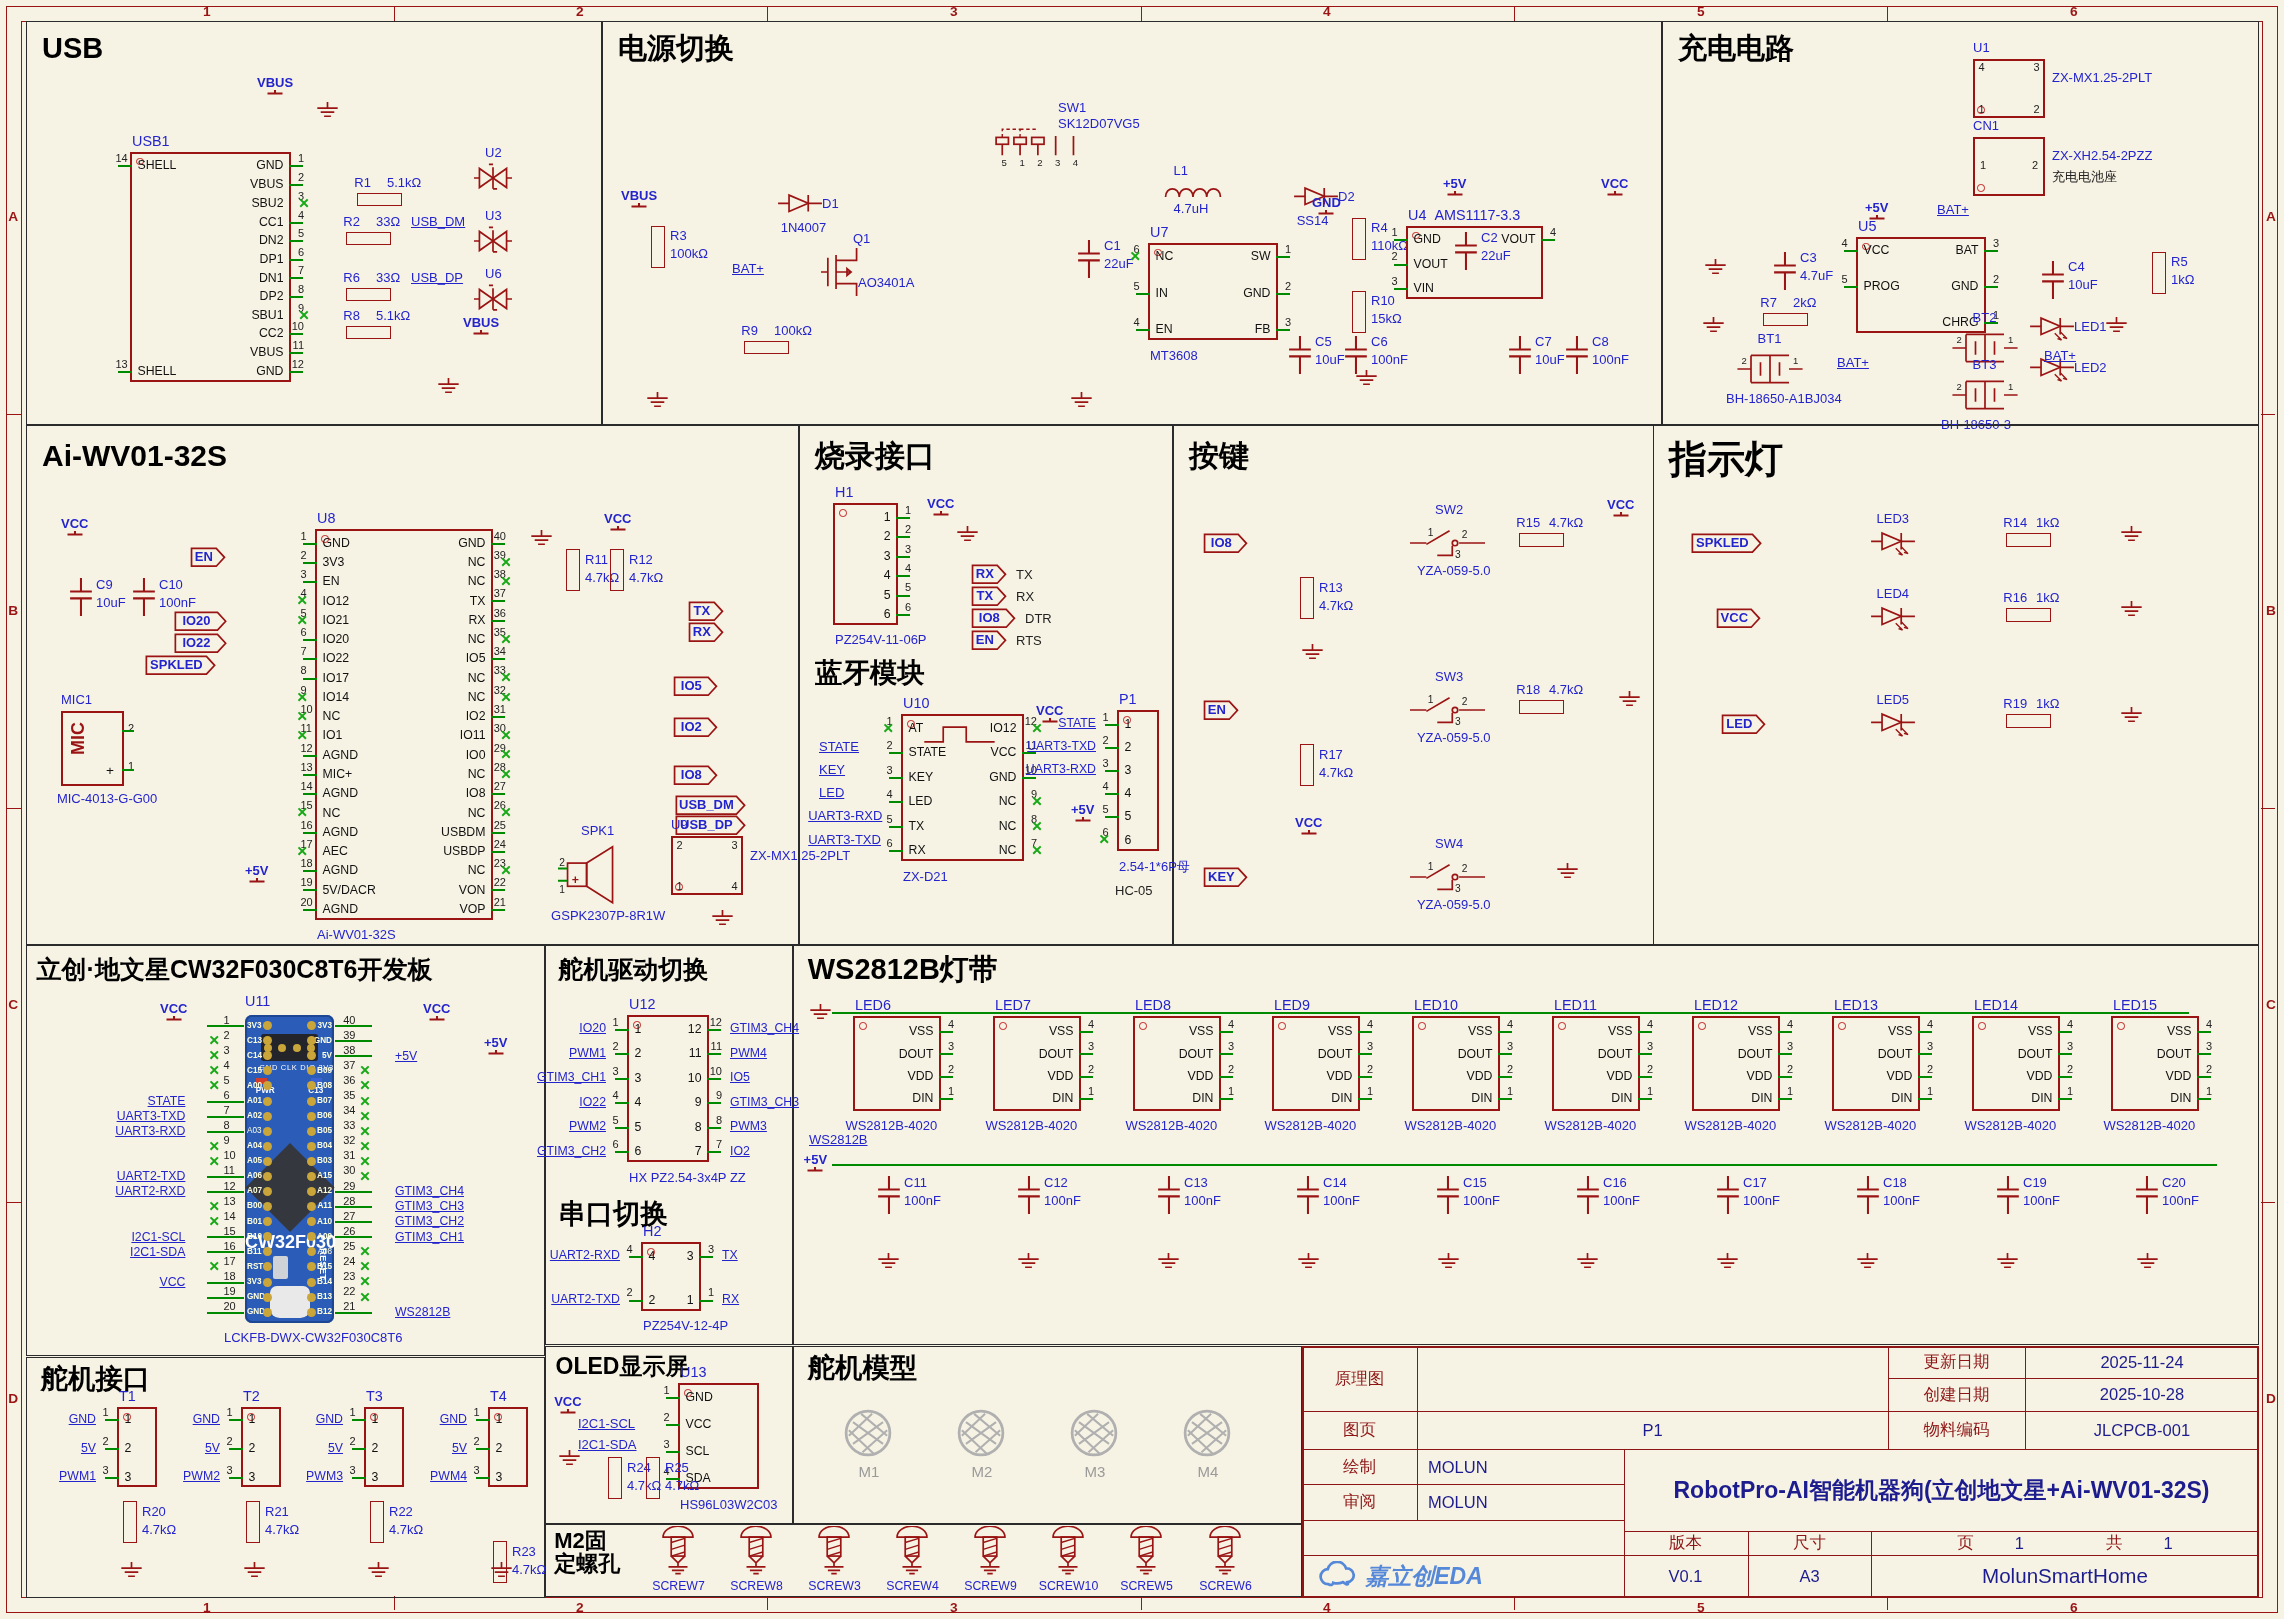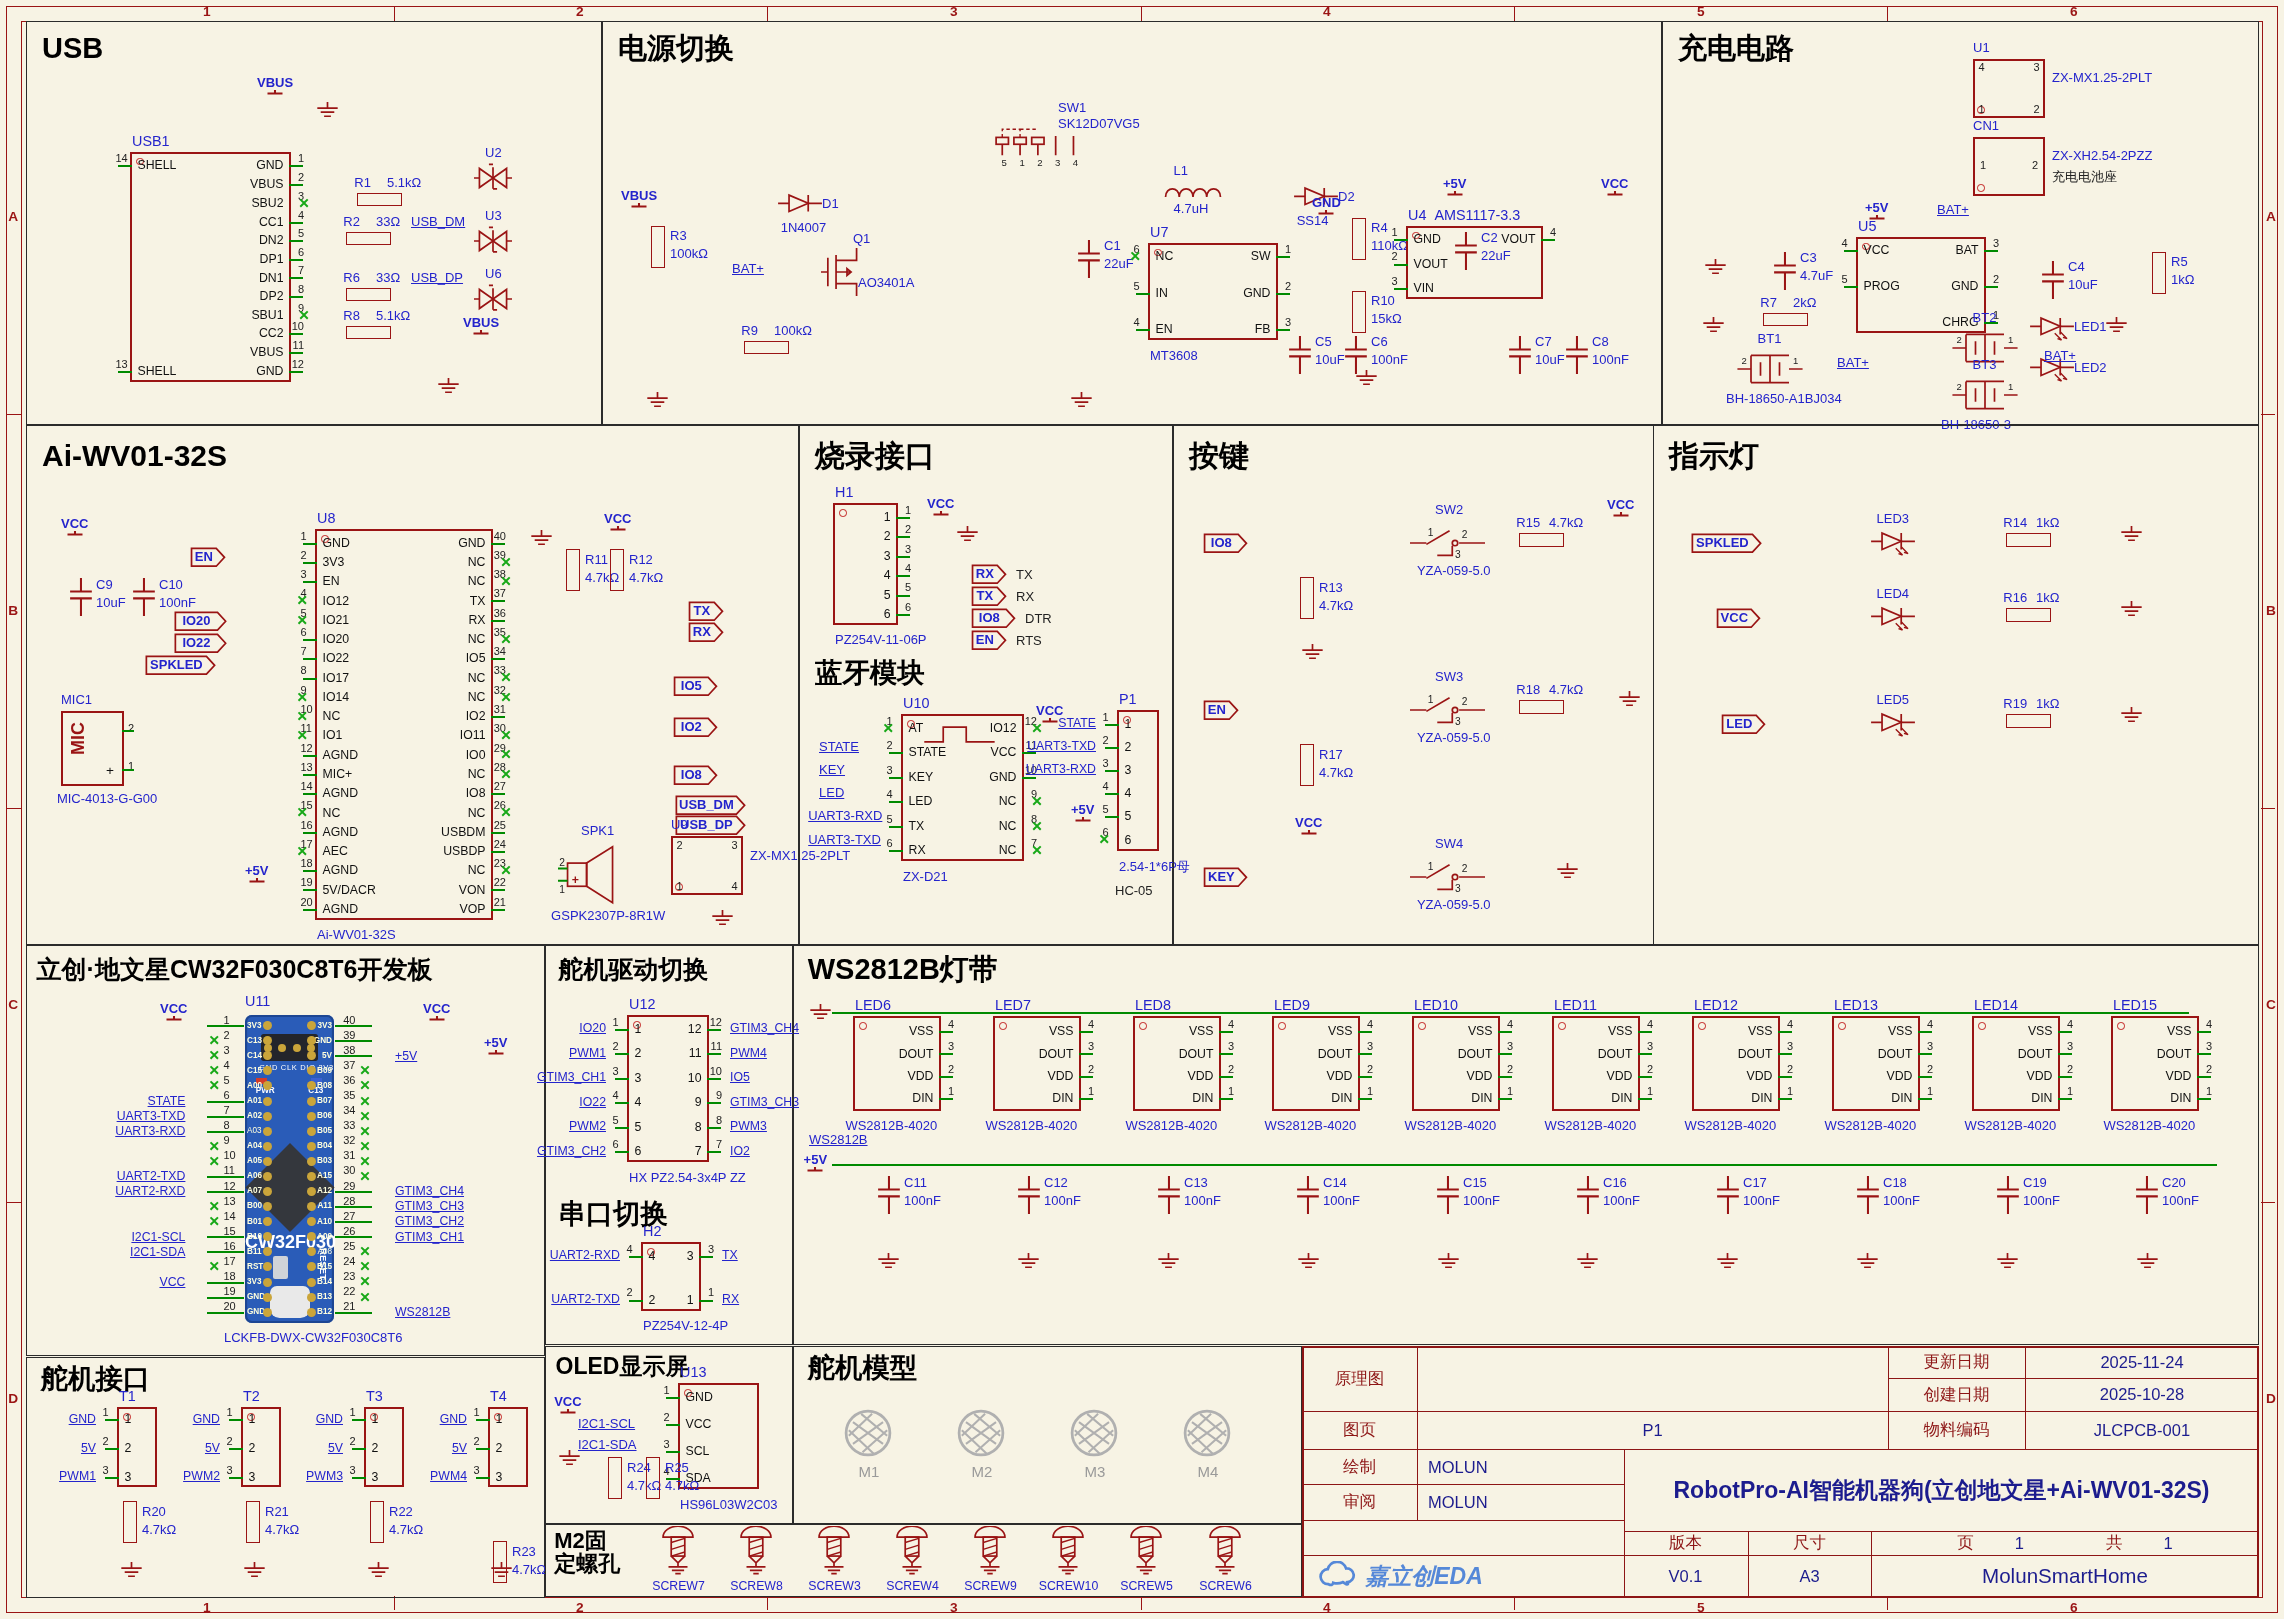--- a/index.html
+++ b/index.html
@@ -1051,21 +1051,21 @@
   <div class="ref" style="left:25px;top:-23px">SW4</div>
         <div class="ref" style="left:6.9px;top:38px">YZA-059-5.0</div>
       </div>
       <div class="abs" style="left:381px;top:437px;width:25px;height:19px;">
         <svg width="25" height="19" viewBox="0 0 36 28">
           <path d="M18 0 V9 M3 9 H33 M8 15 H28 M13 21 H23" stroke="#9a1414" stroke-width="2.5" fill="none"></path>
         </svg>
       </div>
     </div>
     <div class="section" style="left:1653px;top:425px;width:606px;height:520px;">
-      <div class="sec-title" style="left:15px;top:13.7px;font-size:30px;">指示灯</div>
+      <div class="sec-title" style="left:15px;top:13.7px;font-size:38px;">指示灯</div>
       <div class="abs" style="left:37px;top:107px;width:71px;height:20.6px;">
         <svg width="71" height="20.6" style="position:absolute;left:0;top:0" viewBox="0 0 104 30">
     <polygon points="2,2 90,2 102,15 90,28 2,28" fill="none" stroke="#9a1414" stroke-width="2.5"></polygon>
     <text x="46" y="21" text-anchor="middle" fill="#2424cc" font-size="19" font-weight="bold" font-family="Liberation Sans">SPKLED</text>
         </svg>
       </div>
       <div class="abs" style="left:217px;top:103px;width:44px;height:27.4px;">
         <svg width="44" height="27.4" viewBox="0 0 64 40">
    <path d="M0 18 H16 M44 18 H64 M44 6 V30" stroke="#9a1414" stroke-width="2.5" fill="none"></path>
    <polygon points="16,6 16,30 44,18" fill="none" stroke="#9a1414" stroke-width="2.5"></polygon>

